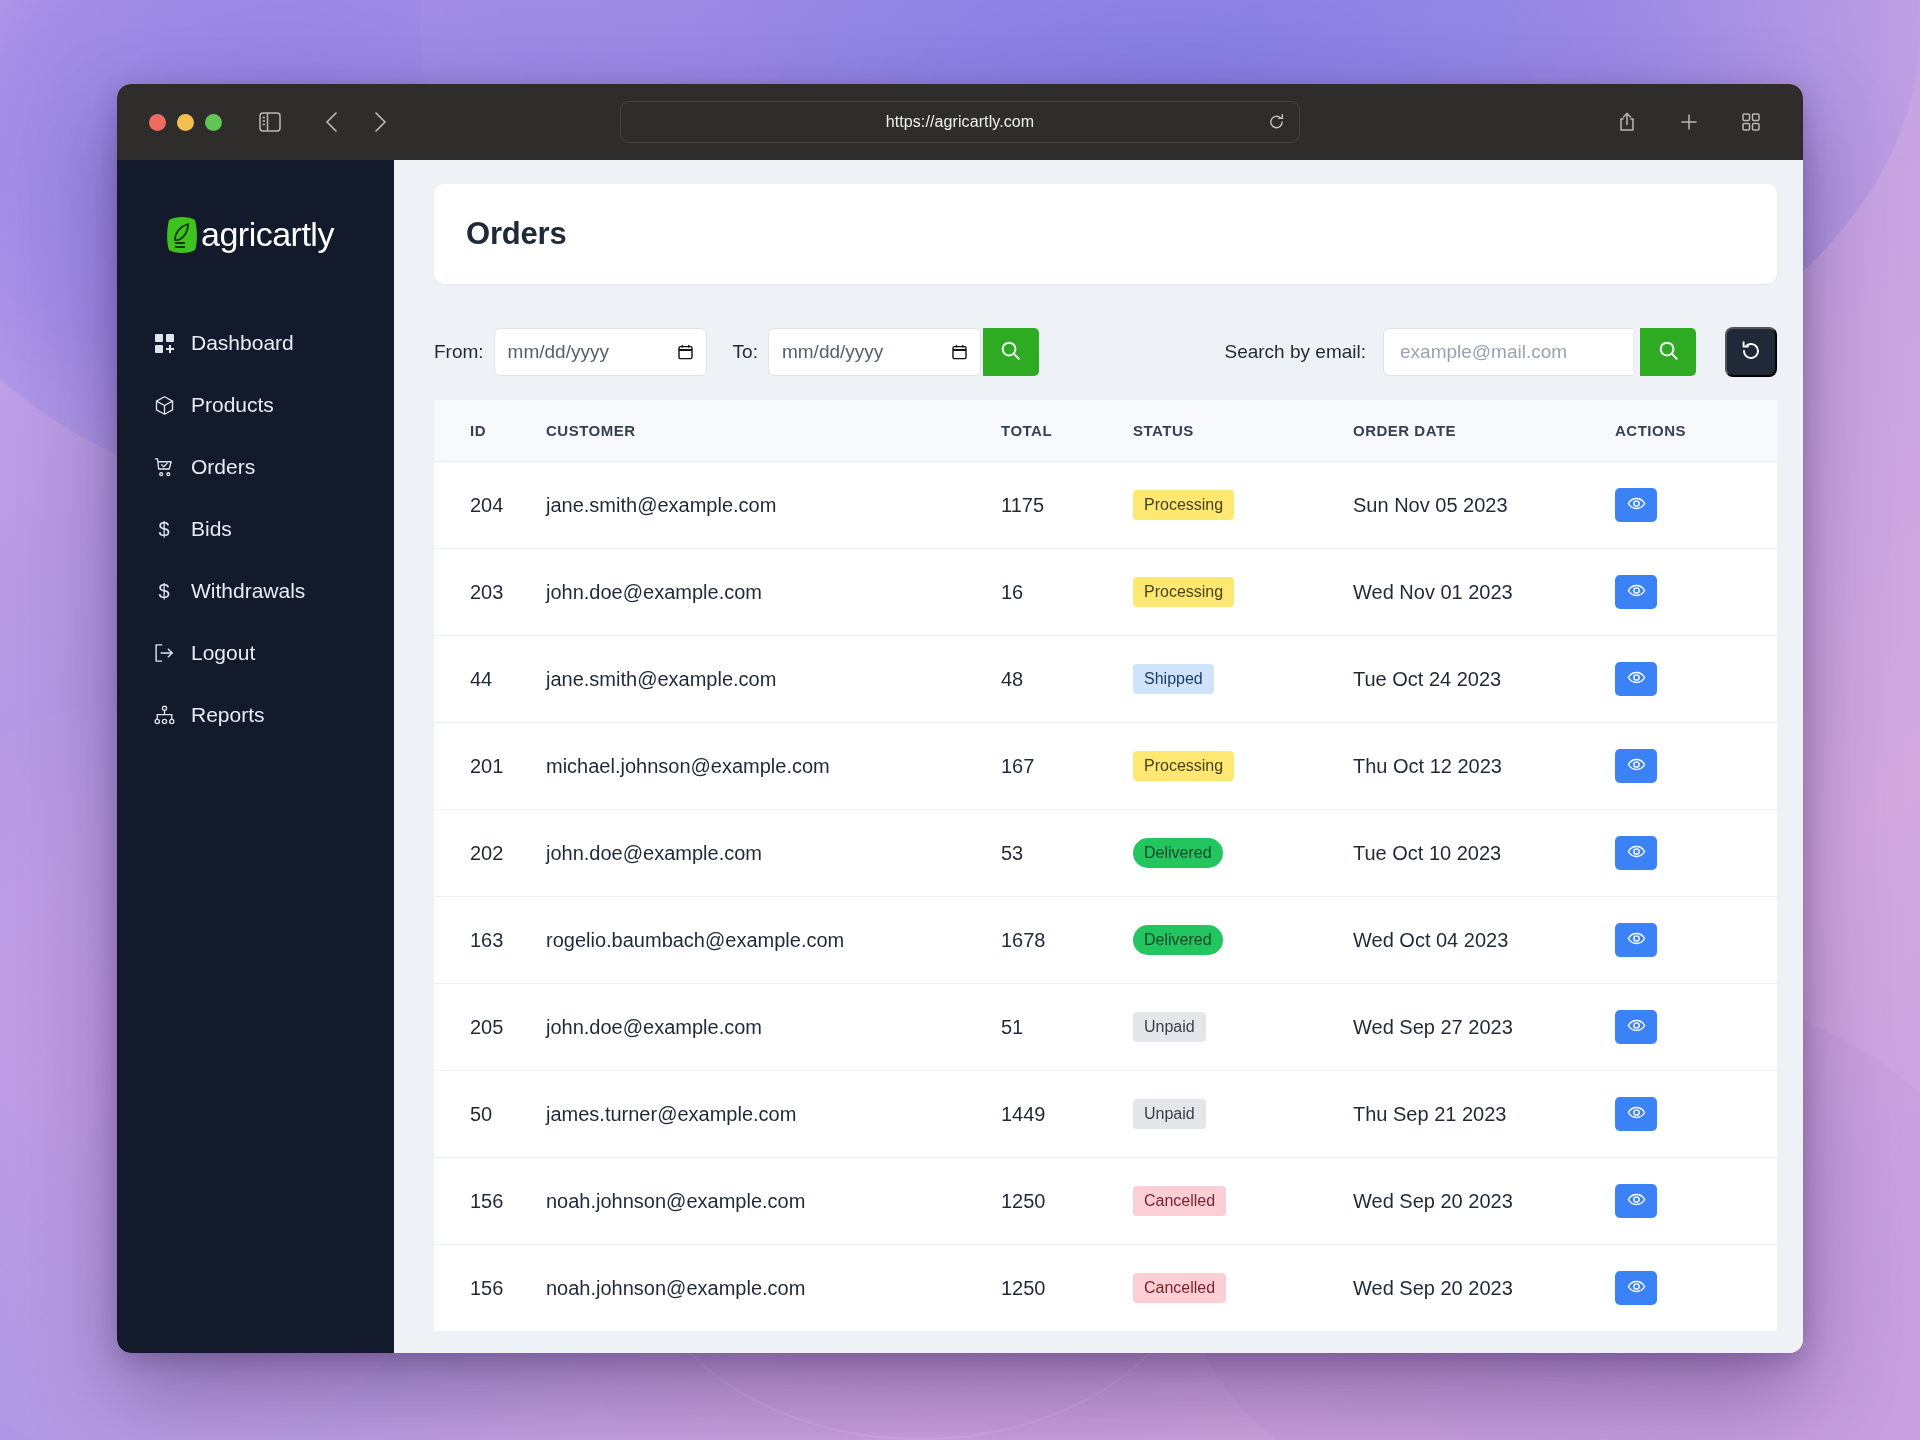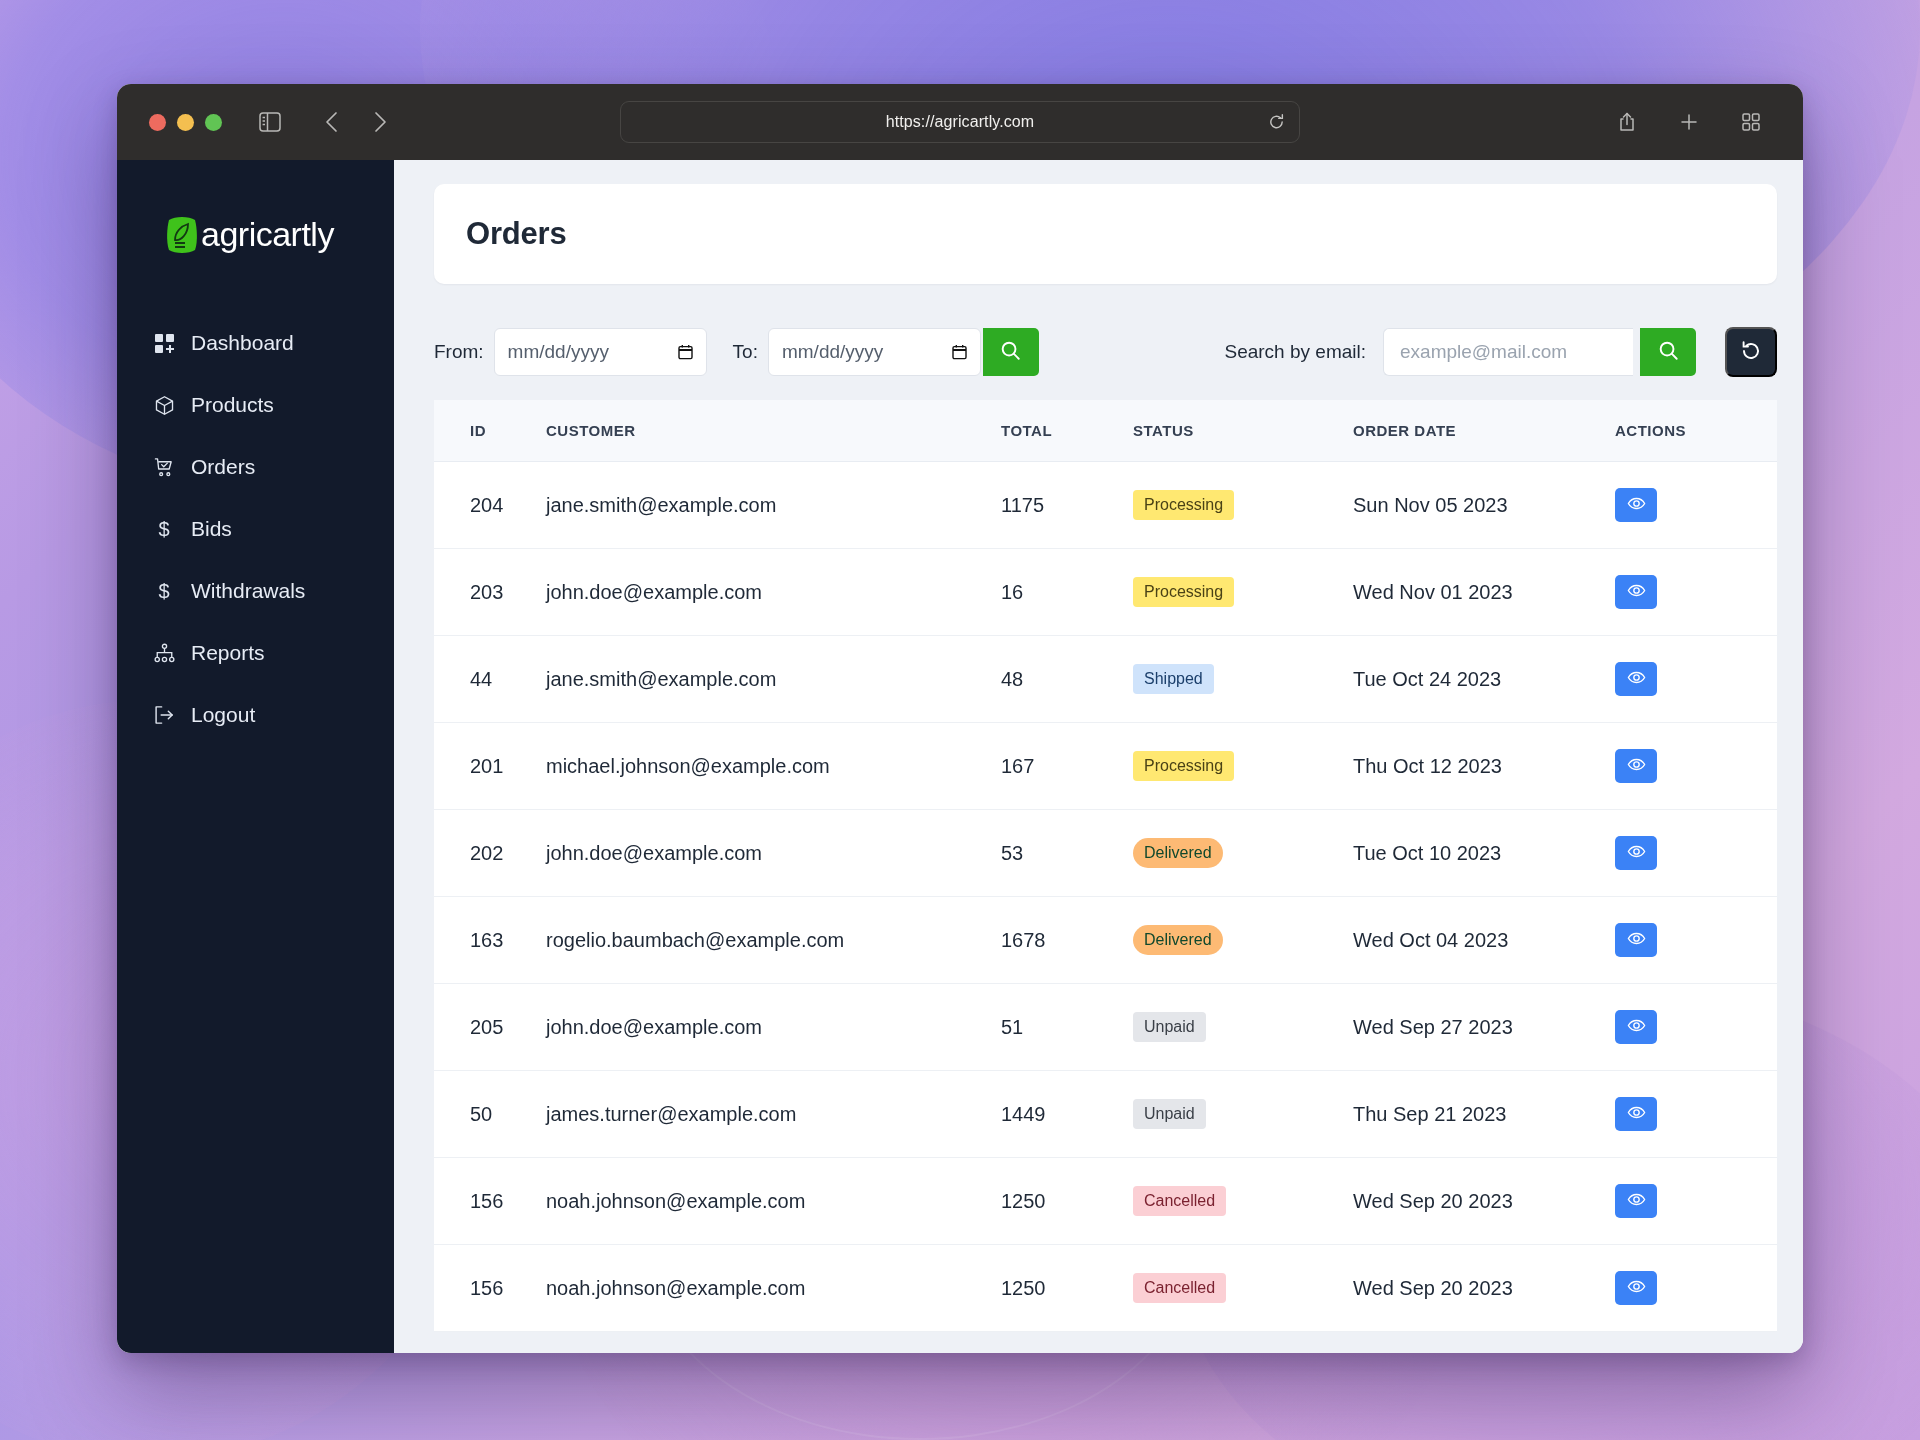--- a/index.html
+++ b/index.html
@@ -195,21 +195,21 @@
   .badge {
     display: inline-block;
     font-size: 16px;
     padding: 7px 11px;
     border-radius: 4px;
     line-height: 1;
   }
   .badge.processing { background: #ffe871; color: #4a4216; }
   .badge.shipped    { background: #cfe3fb; color: #1b3f6b; }
   .badge.unpaid     { background: #e4e6ea; color: #3a3f47; }
-  .badge.delivered  { background: #fdba74; color: #10482c; border-radius: 15px; }
+  .badge.delivered  { background: #22c55e; color: #10482c; border-radius: 15px; }
   .badge.cancelled  { background: #fbcfd4; color: #7b2230; }
 
   .eye-btn {
     width: 42px; height: 34px;
     background: #3b82f6; border: none; border-radius: 5px;
     display: flex; align-items: center; justify-content: center;
     cursor: pointer;
   }
 </style>
 </head>
@@ -347,41 +347,41 @@
           <span>Bids</span>
         </div>
 
         <div class="nav-item">
           <span class="ico dollar">$</span>
           <span>Withdrawals</span>
         </div>
 
         <div class="nav-item">
           <span class="ico">
+            <svg width="21" height="20" viewBox="0 0 22 20" fill="none" stroke="currentColor" stroke-width="1.5" stroke-linecap="round" stroke-linejoin="round">
+              <path d="M8 1.5H2.2v17H8"></path>
+              <line x1="7.5" y1="10" x2="19" y2="10"></line>
+              <polyline points="15,6 19,10 15,14"></polyline>
+            </svg>
+          </span>
+          <span>Logout</span>
+        </div>
+
+        <div class="nav-item">
+          <span class="ico">
             <svg width="21" height="20" viewBox="0 0 22 20" fill="none" stroke="currentColor" stroke-width="1.4">
               <circle cx="11" cy="3" r="2.2"></circle>
               <circle cx="3.4" cy="16.8" r="2.2"></circle>
                 <circle cx="11" cy="16.8" r="2.2"></circle>
                 <circle cx="18.6" cy="16.8" r="2.2"></circle>
               <line x1="11" y1="5.2" x2="11" y2="9"></line>
               <path d="M3.4 14.6V9.6h15.2v5"></path>
             </svg>
           </span>
           <span>Reports</span>
-        </div>
-
-        <div class="nav-item">
-          <span class="ico">
-            <svg width="21" height="20" viewBox="0 0 22 20" fill="none" stroke="currentColor" stroke-width="1.5" stroke-linecap="round" stroke-linejoin="round">
-              <path d="M8 1.5H2.2v17H8"></path>
-              <line x1="7.5" y1="10" x2="19" y2="10"></line>
-              <polyline points="15,6 19,10 15,14"></polyline>
-            </svg>
-          </span>
-          <span>Logout</span>
         </div>
       </nav>
     </aside>
 
     <main class="main">
 
       <section class="page-card">
         <h1 class="page-title">Orders</h1>
       </section>
 

